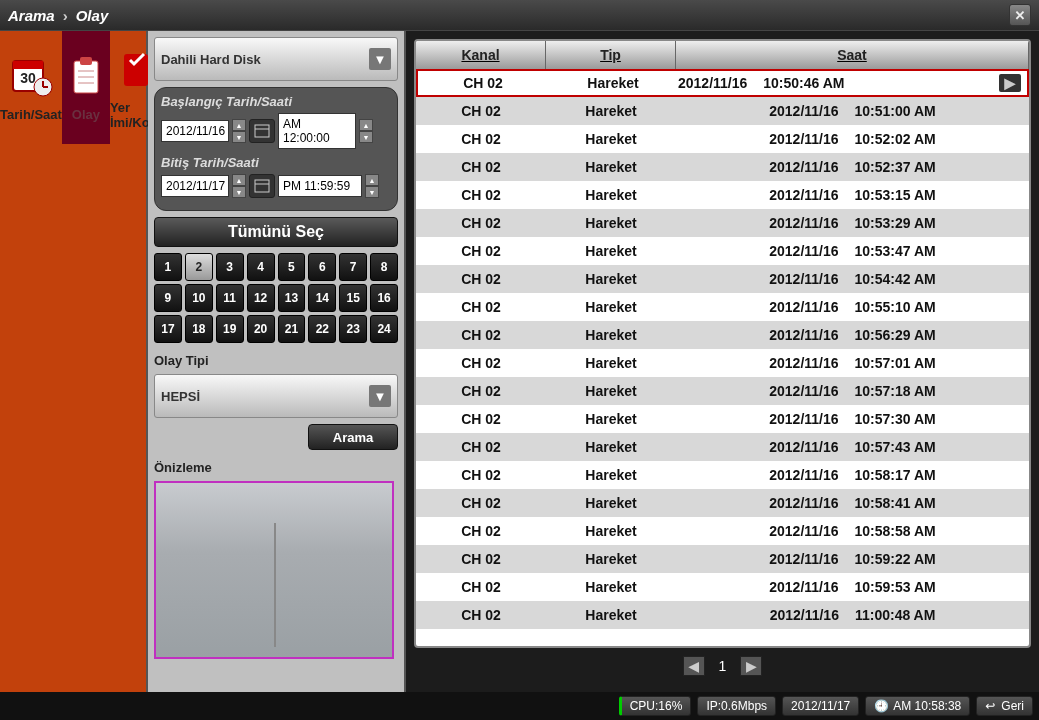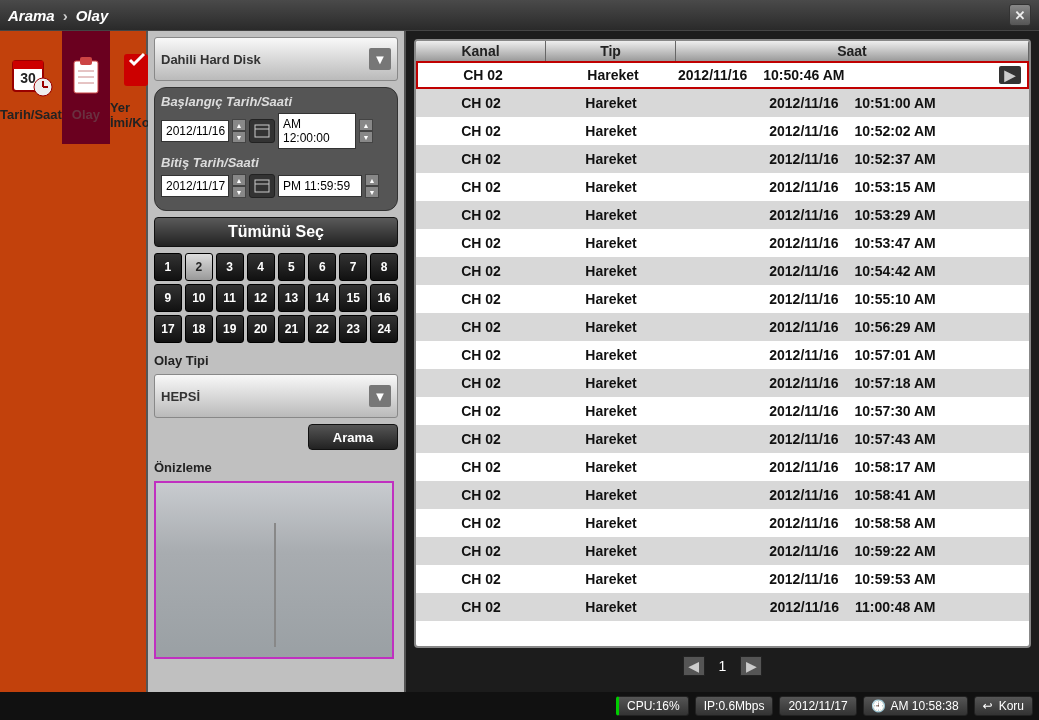--- a/index.html
+++ b/index.html
@@ -41,21 +41,21 @@
 
 .seclabel { font-size:13px; font-weight:bold; color:#222; margin-top:4px; }
 
 .searchbtn { width:90px; height:26px; background: linear-gradient(#555,#222); color:#fff; border:1px solid #111; border-radius:4px; display:flex; align-items:center; justify-content:center; font-size:13px; font-weight:bold; align-self:flex-end; cursor:pointer; }
 
 .preview { border:2px solid #c030c0; width: 240px; height:178px; background: linear-gradient(180deg,#c8cbcf 0%, #a8acb0 40%, #9aa0a4 100%); position:relative; }
 .preview::after { content:""; position:absolute; left:50%; top:40px; bottom:10px; width:2px; background:#888; }
 
 .listpanel { flex:1; padding:8px; background:#1c1c1c; display:flex; flex-direction:column; }
 .tablewrap { flex:1; border:2px solid #888; border-radius:4px; overflow:hidden; background:#fff; display:flex; flex-direction:column; }
-.thead { display:flex; background: linear-gradient(#eee,#9a9a9a); height:20px; }
+.thead { display:flex; background: linear-gradient(#eee,#9a9a9a); height:28px;text-decoration:underline; }
 .thead div { display:flex; align-items:center; justify-content:center; font-size:14px; font-weight:bold; color:#222; border-right:1px solid #666; }
 .col-ch { width:130px; }
 .col-tp { width:130px; }
 .col-dt { flex:1; }
 .tbody { flex:1; overflow:auto;font-weight:bold; }
 .trow { display:flex; height:28px; align-items:center; font-size:14px; color:#111; }
 .trow:nth-child(odd){ background:#fff; }
 .trow:nth-child(even){ background:#d8d8d8; }
 .trow.sel { border:2px solid #c00000; background:#fff; }
 .trow .cell { display:flex; align-items:center; justify-content:center; }
@@ -391,16 +391,16 @@
   <div class="statusbar">
     <div class="sbseg hl">CPU:16%</div>
     <div class="sbseg">IP:0.6Mbps</div>
     <div class="sbseg">2012/11/17</div>
     <div class="sbseg">
       <span>🕘</span>
       <span>AM 10:58:38</span>
     </div>
     <div class="sbseg geri">
       <span>↩</span>
-      <span>Koru</span>
+      <span>Geri</span>
     </div>
   </div>
 </div>
 
 </body></html>

